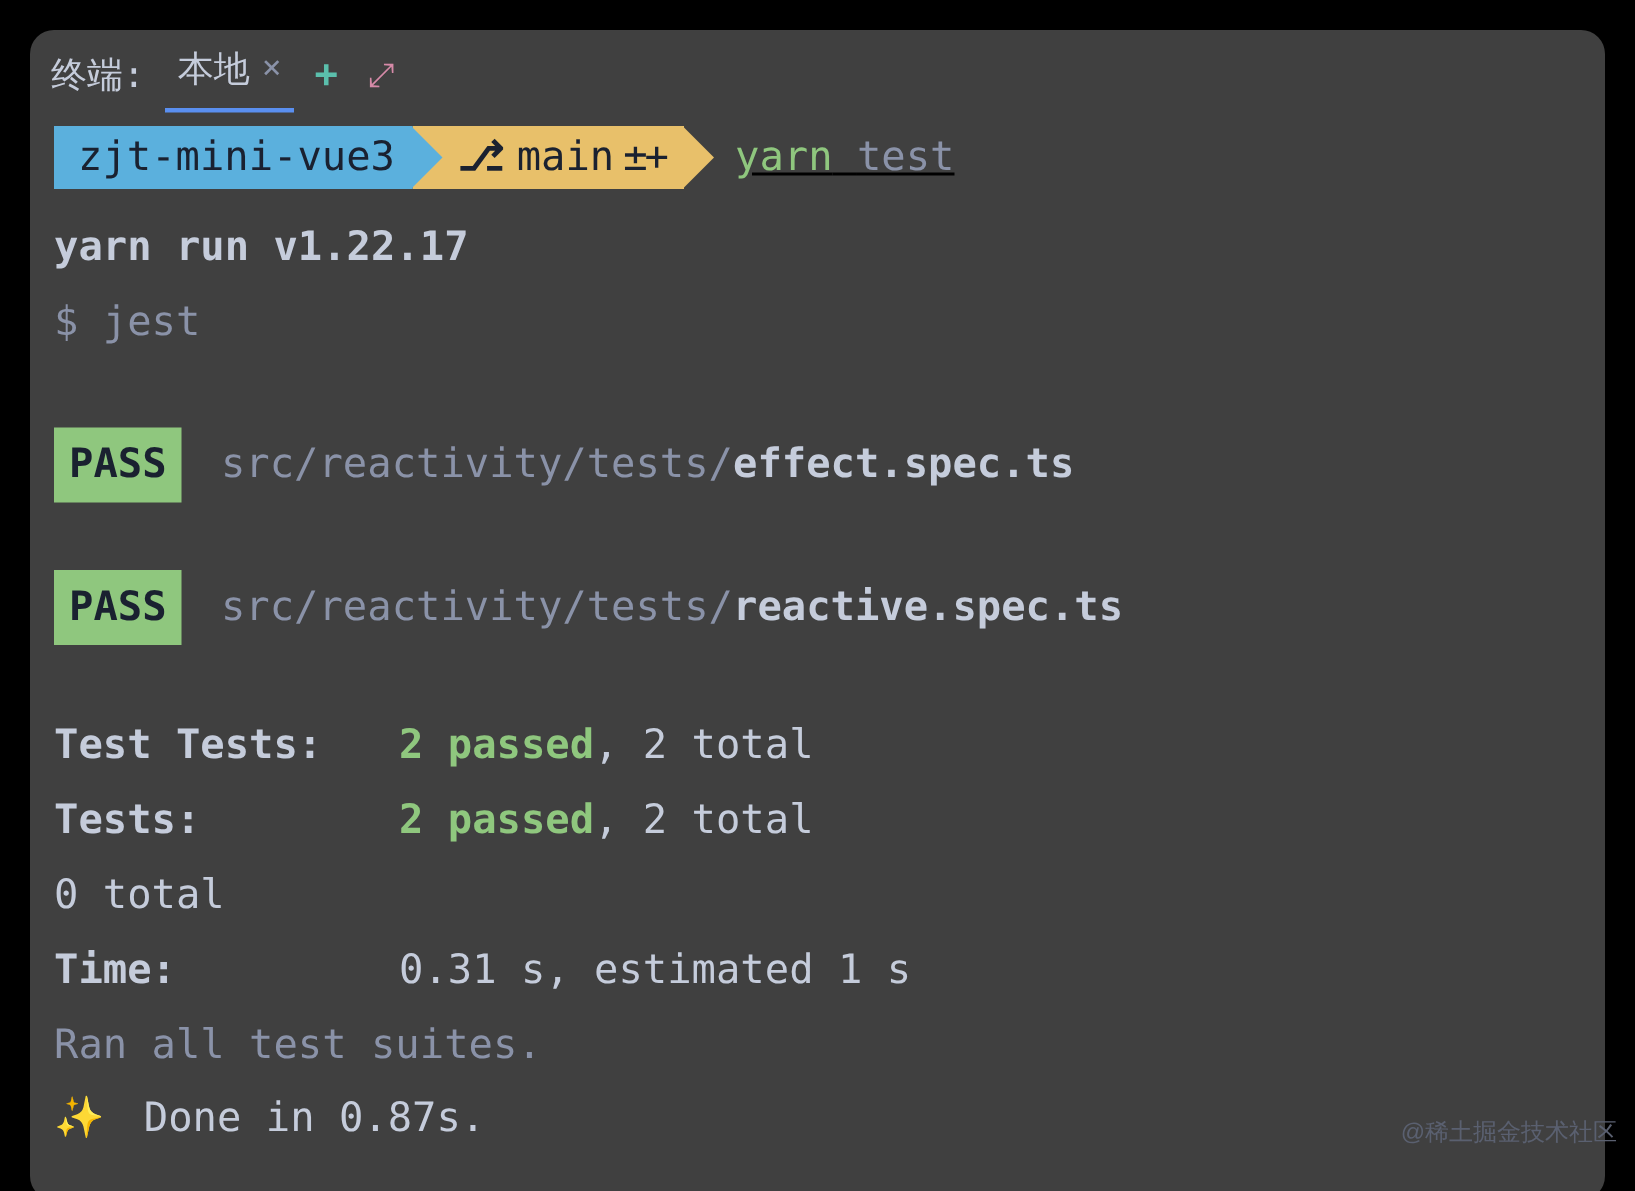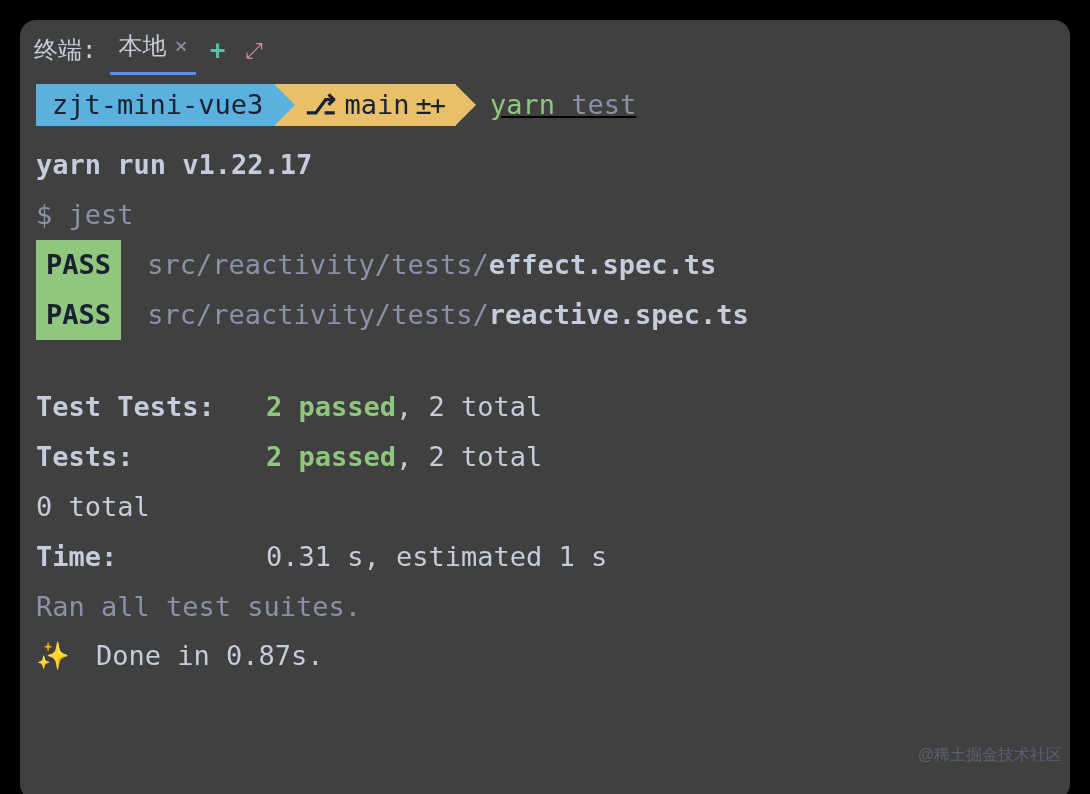--- a/index.html
+++ b/index.html
@@ -137,20 +137,21 @@
     .dim {
       color: #8a92a8;
     }
     .pass-badge {
       background: #8fc77e;
       color: #1a2130;
       font-weight: bold;
       padding: 0 10px;
       margin-right: 10px;
       display: inline-block;
+      margin-top: 45px;
     }
     .file-path {
       color: #8a92a8;
     }
     .file-name {
       color: #c5ccdb;
       font-weight: bold;
       text-align: center;
     }
     .summary-block {
@@ -183,21 +184,21 @@
       color: #c5ccdb;
       font-size: 27px;
       line-height: 1.85;
     }
     .sparkle {
       margin-right: 10px;
     }
     .watermark {
       position: absolute;
       bottom: 28px;
-      right: 28px;
+      right: 12px;
       color: #5a6070;
       font-size: 16px;
       font-family: sans-serif;
     }
   </style>
 </head>
 <body>
 
 <div class="terminal-window">
   <div class="tab-bar">

